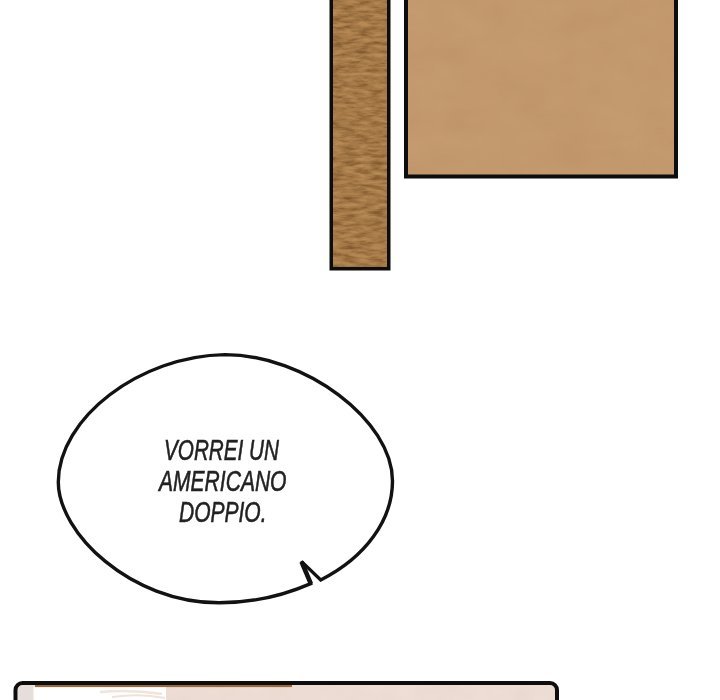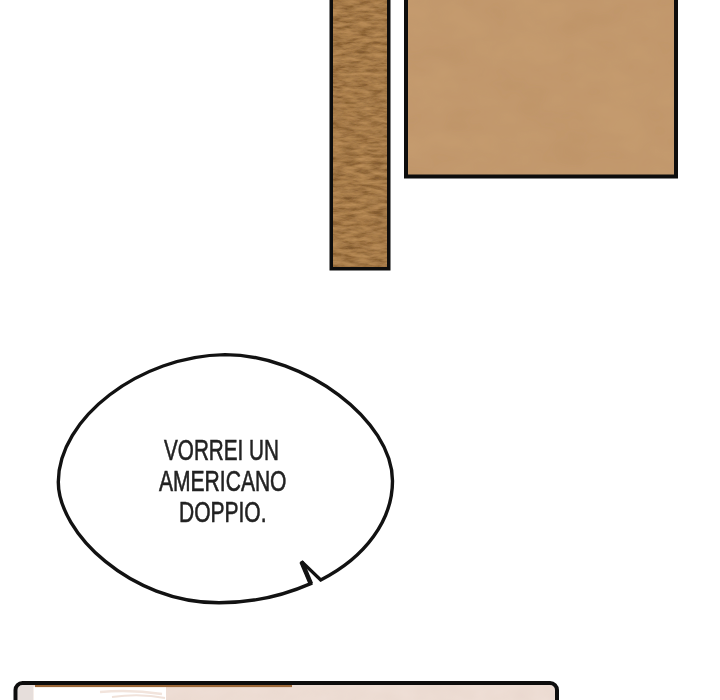--- a/index.html
+++ b/index.html
@@ -1,17 +1,17 @@
 <!DOCTYPE html>
 <html><head>
 <meta charset="utf-8">
 <style>
   html,body{margin:0;padding:0;background:#ffffff;}
   #page{position:relative;width:720px;height:700px;overflow:hidden;background:#ffffff;
-        font-family:"Liberation Sans", sans-serif;}
+        font-family:"Liberation Sans", sans-serif;font-style:italic;}
 </style>
 </head>
 <body>
 <div id="page">
 <svg width="720" height="700" viewBox="0 0 720 700" xmlns="http://www.w3.org/2000/svg">
   <defs>
     <filter id="woodTex" x="-2%" y="-2%" width="104%" height="104%">
       <feTurbulence type="fractalNoise" baseFrequency="0.07 0.26" numOctaves="4" seed="7" result="n"></feTurbulence>
       <feColorMatrix in="n" type="matrix" result="a1" values="0 0 0 0 0  0 0 0 0 0  0 0 0 0 0  0.9 0 0 0.3 -0.2"></feColorMatrix>
       <feFlood flood-color="#6f4a22" result="f1"></feFlood>

